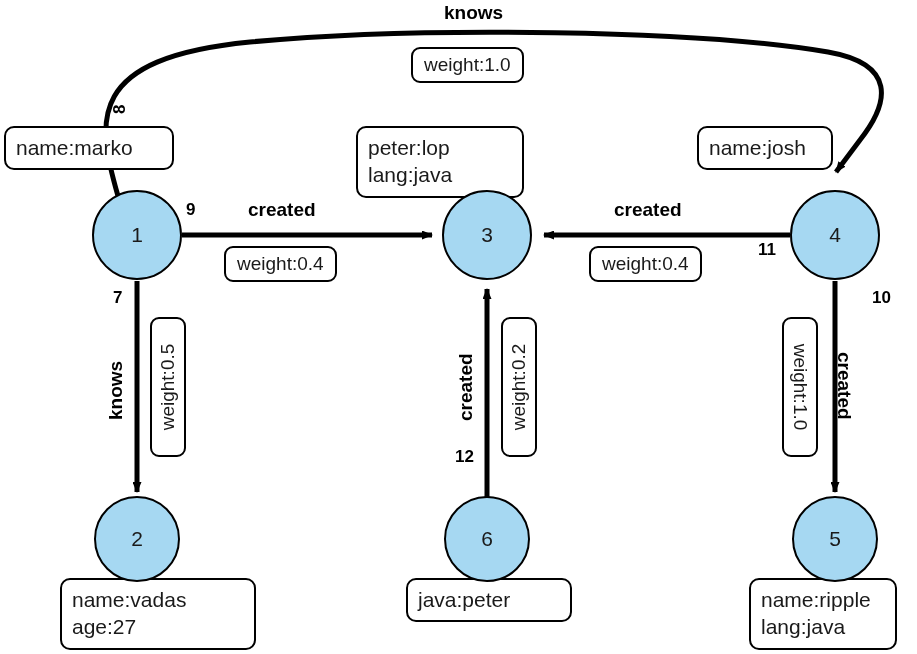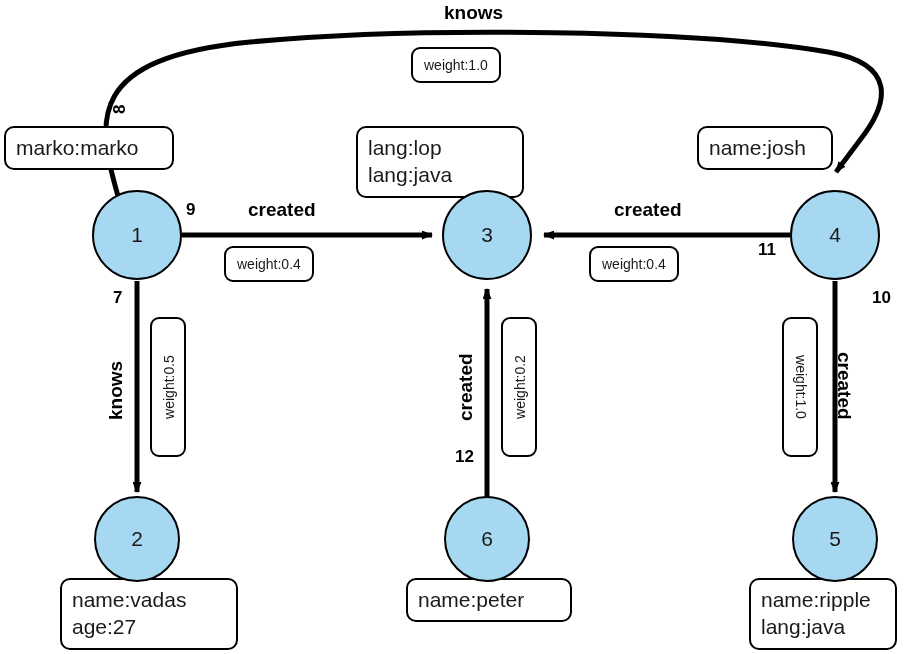--- a/index.html
+++ b/index.html
@@ -50,21 +50,21 @@
     white-space: nowrap;
     font-family: "Liberation Sans", sans-serif;
   }
   .propbox div { }
   .weightbox {
     position: absolute;
     background: #ffffff;
     border: 2px solid #000000;
     border-radius: 9px;
     box-sizing: border-box;
-    font-size: 14px;
+    font-size: 19px;
     color: #1a1a1a;
     white-space: nowrap;
     display: flex;
     align-items: center;
     justify-content: center;
     font-family: "Liberation Sans", sans-serif;
   }
   .weightbox.horiz {
     padding: 3px 11px 4px 11px;
   }
@@ -128,39 +128,39 @@
     <path d="M 790,235 L 544,235" fill="none" stroke="#000000" stroke-width="5" marker-end="url(#arrowhead)"></path>
 
     <path d="M 137,281 L 137,492" fill="none" stroke="#000000" stroke-width="5" marker-end="url(#arrowhead)"></path>
 
     <path d="M 835,281 L 835,492" fill="none" stroke="#000000" stroke-width="5" marker-end="url(#arrowhead)"></path>
 
     <path d="M 487,505 L 487,289" fill="none" stroke="#000000" stroke-width="5" marker-end="url(#arrowhead)"></path>
   </svg>
 
   <div class="propbox" style="left:4px; top:126px; width:170px;">
-    <div>marko:marko</div>
+    <div>name:marko</div>
   </div>
 
   <div class="propbox" style="left:356px; top:126px; width:168px;">
-    <div>lang:lop</div>
+    <div>peter:lop</div>
     <div>lang:java</div>
   </div>
 
   <div class="propbox" style="left:697px; top:126px; width:136px;">
     <div>name:josh</div>
   </div>
 
-  <div class="propbox" style="left:60px; top:578px; width:178px;">
+  <div class="propbox" style="left:60px; top:578px; width:196px;">
     <div>name:vadas</div>
     <div>age:27</div>
   </div>
 
   <div class="propbox" style="left:406px; top:578px; width:166px;">
-    <div>name:peter</div>
+    <div>java:peter</div>
   </div>
 
   <div class="propbox" style="left:749px; top:578px; width:148px;">
     <div>name:ripple</div>
     <div>lang:java</div>
   </div>
 
   <div class="vertex" style="left:92px; top:190px; width:90px; height:90px;">1</div>
 
   <div class="vertex" style="left:442px; top:190px; width:90px; height:90px;">3</div>

